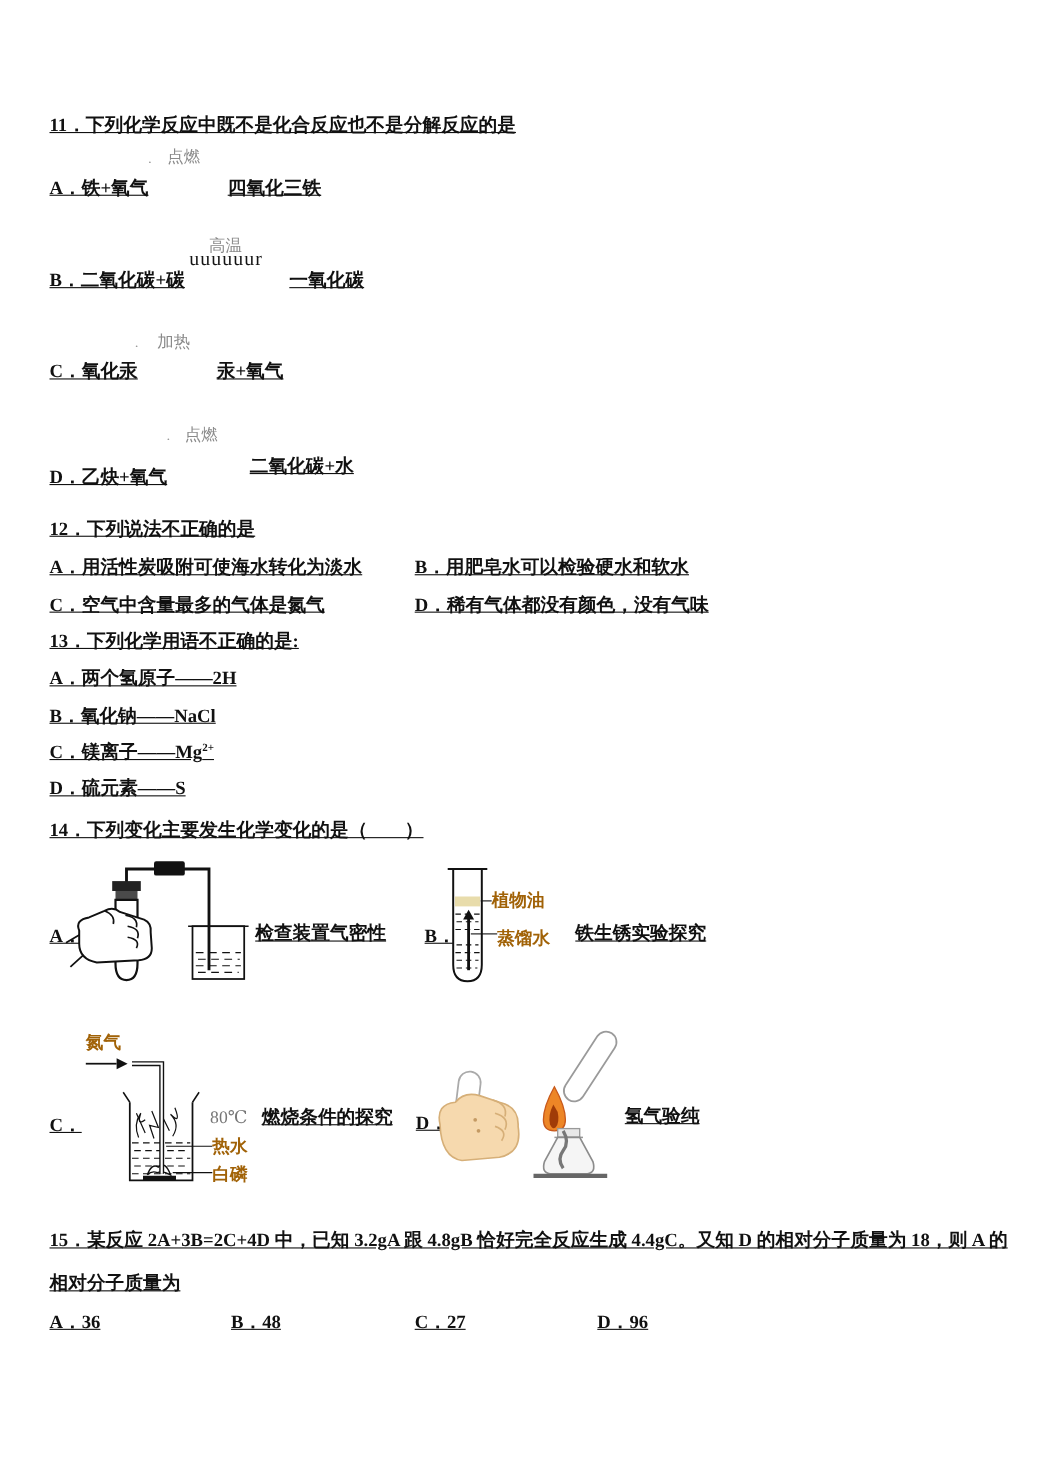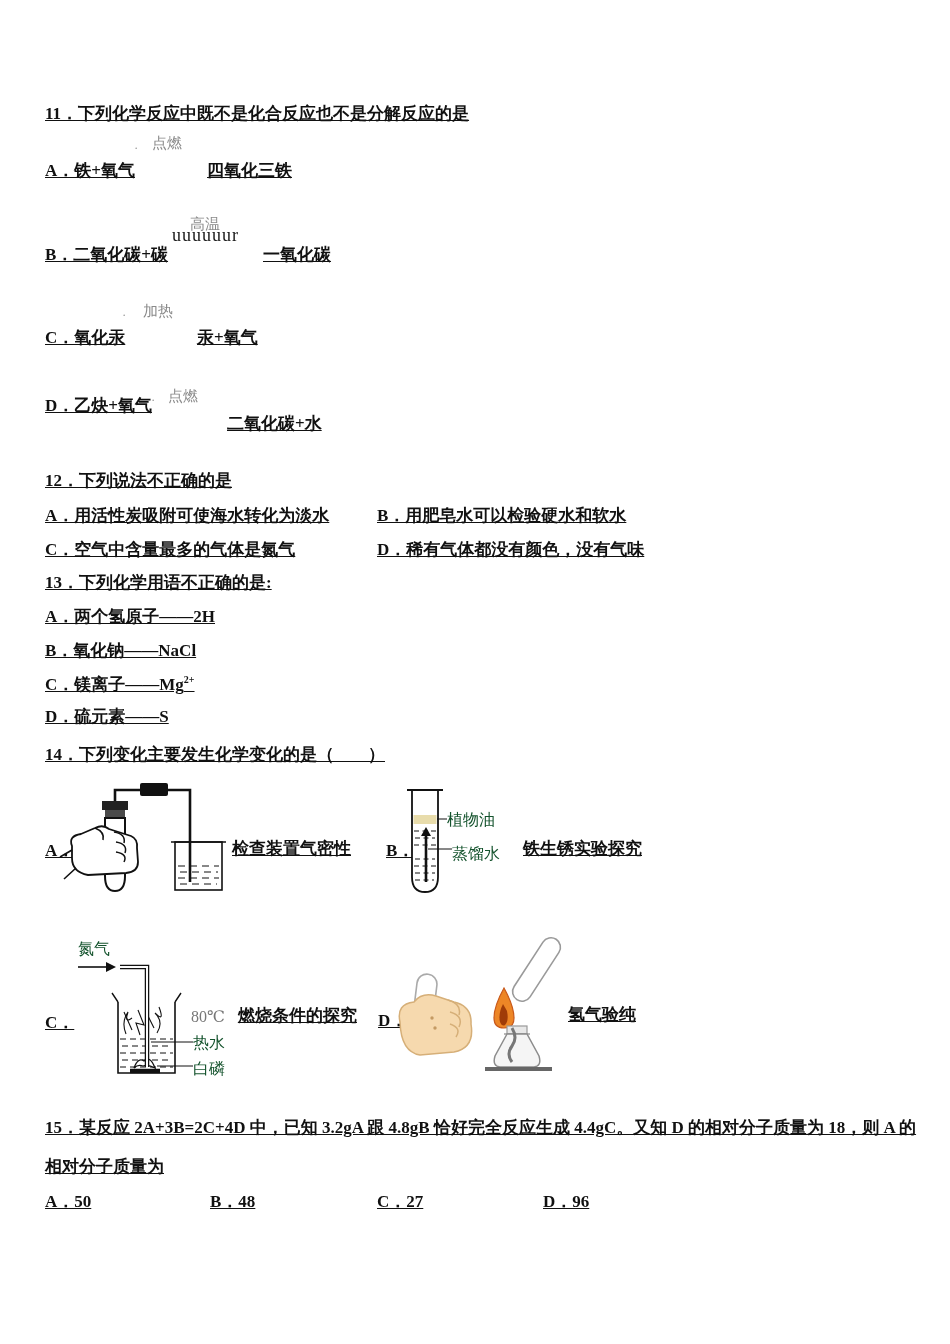--- a/index.html
+++ b/index.html
@@ -4,21 +4,21 @@
 <style>
   html,body{margin:0;padding:0;background:#ffffff;}
   .page{
     position:relative;width:950px;height:1344px;background:#ffffff;
     font-family:"Liberation Serif","DejaVu Serif",serif;color:#111;overflow:hidden;
   }
   .t{position:absolute;white-space:nowrap;font-size:17px;font-weight:700;color:#111;line-height:1.15;text-decoration:underline;}
   .cond{position:absolute;white-space:nowrap;font-size:15px;font-weight:400;color:#8a8a8a;line-height:1;}
   .dot{position:absolute;font-size:13px;color:#9a9a9a;line-height:1;}
   .sq{position:absolute;white-space:nowrap;font-size:18px;font-weight:400;color:#151515;letter-spacing:1px;line-height:1;}
-  .lab{position:absolute;white-space:nowrap;font-size:16px;font-weight:400;color:#14532d;line-height:1.1;}
+  .lab{position:absolute;white-space:nowrap;font-size:16px;font-weight:700;color:#a16207;line-height:1.1;}
   .cap{position:absolute;white-space:nowrap;font-size:17px;font-weight:700;color:#111;line-height:1.1;text-decoration:underline;}
   .temp{position:absolute;white-space:nowrap;font-size:16px;font-weight:400;color:#777;line-height:1.1;text-align:center;}
   sup{font-size:10px;}
   svg{position:absolute;overflow:visible;}
 </style>
 </head>
 <body>
 
 <div class="page">
 
@@ -34,21 +34,21 @@
   <div class="t" style="left:45px;top:245px">B．二氧化碳+碳</div>
   <div class="t" style="left:263px;top:245px">一氧化碳</div>
 
   <div class="dot" style="left:122px;top:308px">·</div>
   <div class="cond" style="left:143px;top:304px">加热</div>
   <div class="t" style="left:45px;top:328px">C．氧化汞</div>
   <div class="t" style="left:197px;top:328px">汞+氧气</div>
 
   <div class="dot" style="left:151px;top:393px">·</div>
   <div class="cond" style="left:168px;top:389px">点燃</div>
-  <div class="t" style="left:45px;top:396px">D．乙炔+氧气</div>
+  <div class="t" style="left:45px;top:424px">D．乙炔+氧气</div>
   <div class="t" style="left:227px;top:414px">二氧化碳+水</div>
 
   <div class="t" style="left:45px;top:471px">12．下列说法不正确的是</div>
   <div class="t" style="left:45px;top:506px">A．用活性炭吸附可使海水转化为淡水</div>
   <div class="t" style="left:377px;top:506px">B．用肥皂水可以检验硬水和软水</div>
   <div class="t" style="left:45px;top:540px">C．空气中含量最多的气体是氮气</div>
   <div class="t" style="left:377px;top:540px">D．稀有气体都没有颜色，没有气味</div>
 
   <div class="t" style="left:45px;top:573px">13．下列化学用语不正确的是:</div>
   <div class="t" style="left:45px;top:607px">A．两个氢原子——2H</div>
@@ -185,18 +185,18 @@
       <path d="M12 84 Q8 66 26 64 Q34 54 48 58 L66 64 Q84 68 83 86 Q87 110 66 114 L32 117 Q13 114 12 84 Z" fill="#f6d9ae" stroke="#d6af78" stroke-width="1.5"></path>
       <path d="M60 62 Q74 66 71 77 M62 74 Q76 78 71 89 M62 86 Q74 90 68 99" fill="none" stroke="#d6af78" stroke-width="1.5"></path>
       <circle cx="44" cy="80" r="1.7" fill="#c49a63"></circle>
       <circle cx="47" cy="90" r="1.7" fill="#c49a63"></circle>
     </g>
   </svg>
   <div class="cap" style="left:568px;top:1006px">氢气验纯</div>
 
   <div class="t" style="left:45px;top:1118px">15．某反应 2A+3B=2C+4D 中，已知 3.2gA 跟 4.8gB 恰好完全反应生成 4.4gC。又知 D 的相对分子质量为 18，则 A 的</div>
   <div class="t" style="left:45px;top:1157px">相对分子质量为</div>
-  <div class="t" style="left:45px;top:1192px">A．50</div>
+  <div class="t" style="left:45px;top:1192px">A．36</div>
   <div class="t" style="left:210px;top:1192px">B．48</div>
   <div class="t" style="left:377px;top:1192px">C．27</div>
   <div class="t" style="left:543px;top:1192px">D．96</div>
 
 </div>
 
 </body></html>

